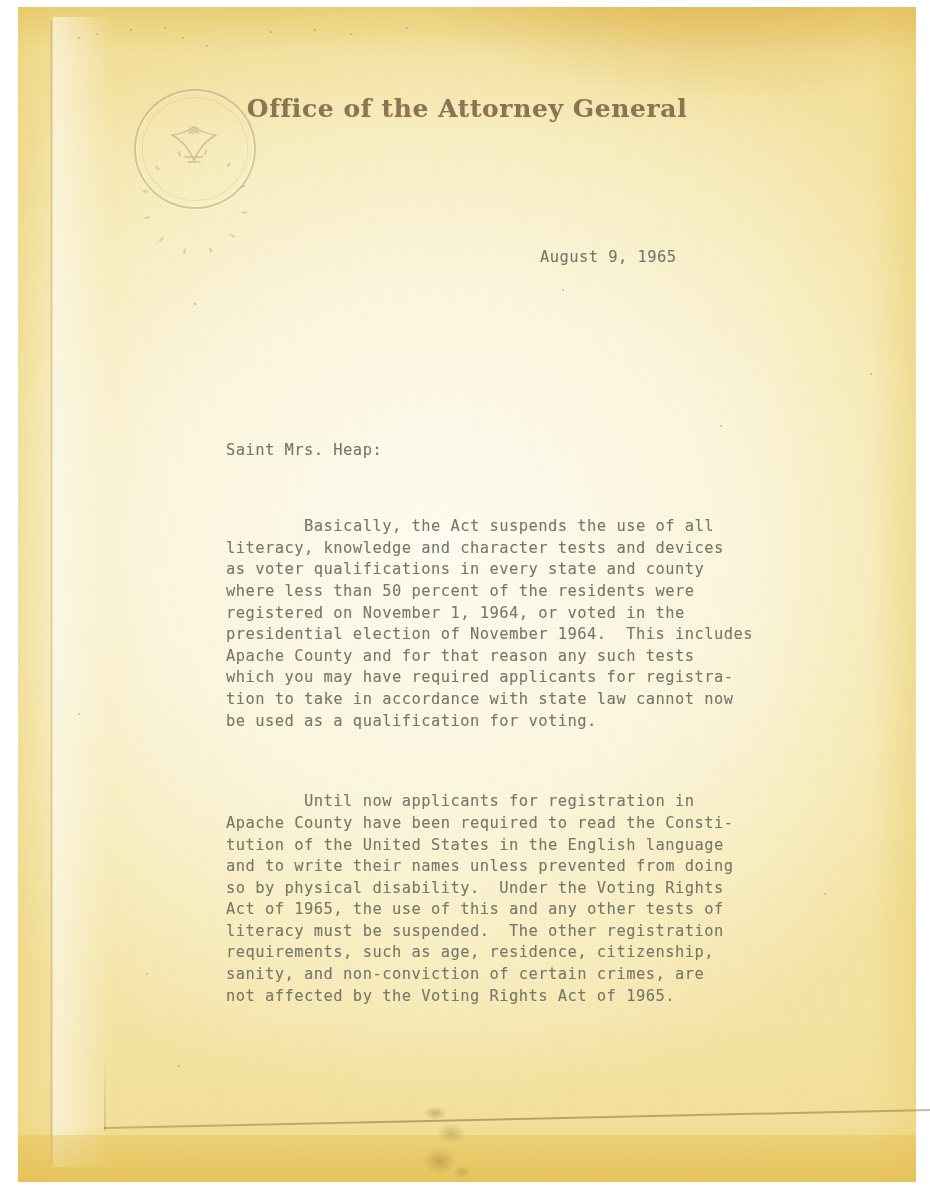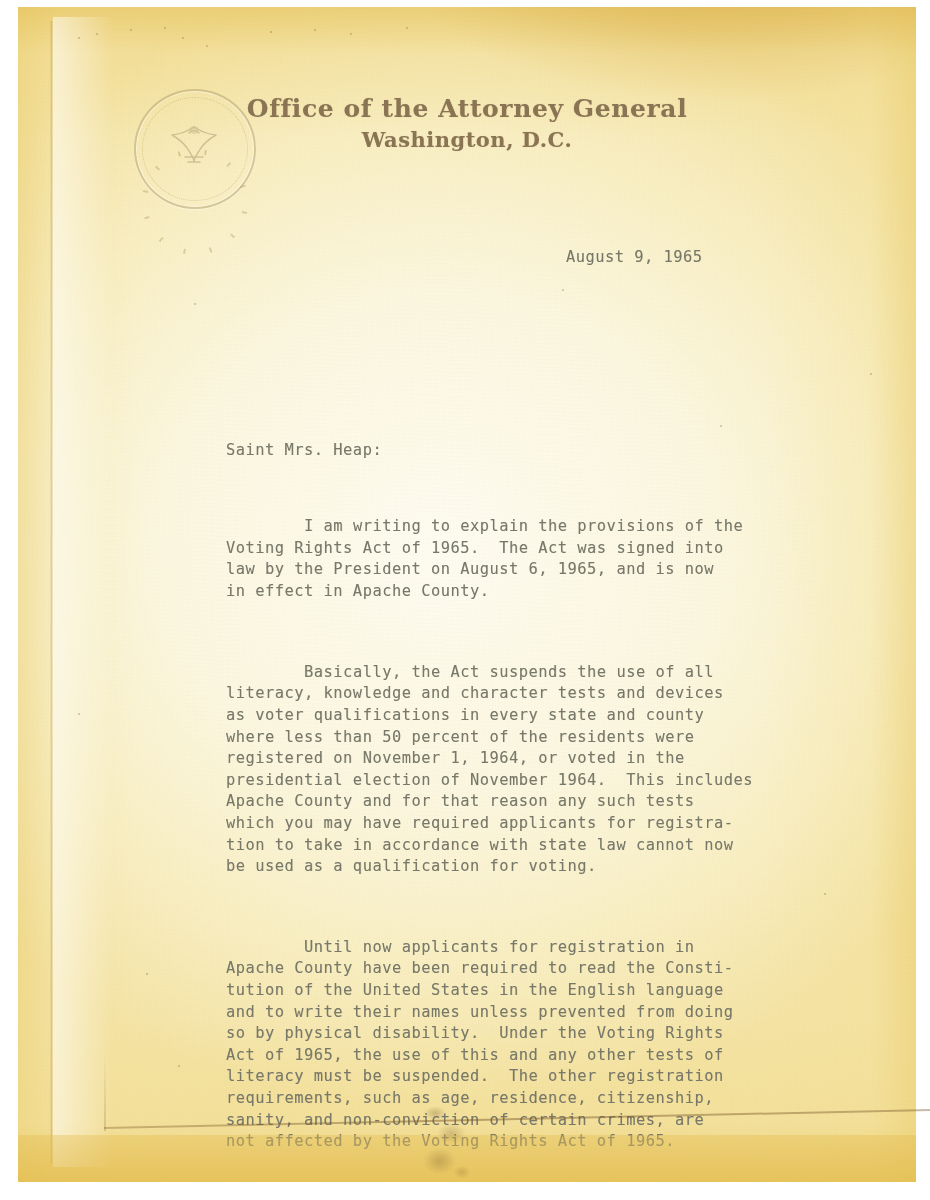--- a/index.html
+++ b/index.html
@@ -118,21 +118,21 @@
   .tw{
     font-family:"DejaVu Sans Mono","Liberation Mono",monospace;
     color:#77786a;
     font-size:15.3px;
     line-height:21.6px;
     letter-spacing:.55px;
     white-space:pre-wrap;
     text-shadow:0.35px 0.35px 0 rgba(120,122,104,.30);
   }
 
-  #dateline{position:absolute;left:548px;top:240px;}
+  #dateline{position:absolute;left:522px;top:240px;}
   #addressee{position:absolute;left:208px;top:361px;}
   #salutation{position:absolute;left:208px;top:433px;}
   #body{position:absolute;left:208px;top:466px;width:620px;}
   #body p{margin:0 0 16px 0;}
   #body p:last-child{margin-bottom:0;}
 
   
   .speck{position:absolute;background:rgba(128,98,46,.38);border-radius:50%;pointer-events:none;}
 </style>
 </head>
@@ -168,33 +168,28 @@
       <div class="tick" style="transform:rotate(192deg)"></div>
       <div class="tick" style="transform:rotate(222deg)"></div>
       <div class="tick" style="transform:rotate(252deg)"></div>
       <div class="tick" style="transform:rotate(282deg)"></div>
       <div class="tick" style="transform:rotate(312deg)"></div>
       <div class="tick" style="transform:rotate(342deg)"></div>
     </div>
 
     <div id="letterhead">
       <div id="lhLine1" class="fraktur">Office of the Attorney General</div>
-      <div id="lhLine2" class="fraktur">Washington, D.C.</div>
     </div>
 
     <div id="dateline" class="tw">August 9, 1965</div>
 
 
     <div id="salutation" class="tw">Saint Mrs. Heap:</div>
 
     <div id="body" class="tw">
-      <p>        I am writing to explain the provisions of the
-Voting Rights Act of 1965.  The Act was signed into
-law by the President on August 6, 1965, and is now
-in effect in Apache County.</p>
       <p>        Basically, the Act suspends the use of all
 literacy, knowledge and character tests and devices
 as voter qualifications in every state and county
 where less than 50 percent of the residents were
 registered on November 1, 1964, or voted in the
 presidential election of November 1964.  This includes
 Apache County and for that reason any such tests
 which you may have required applicants for registra-
 tion to take in accordance with state law cannot now
 be used as a qualification for voting.</p>

